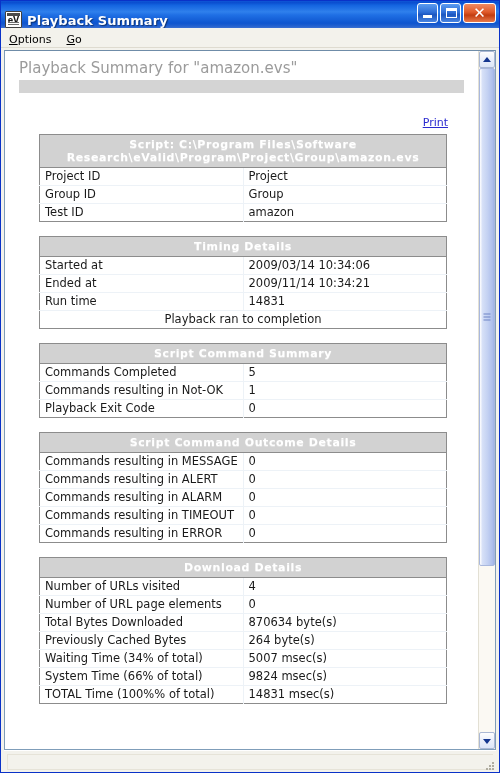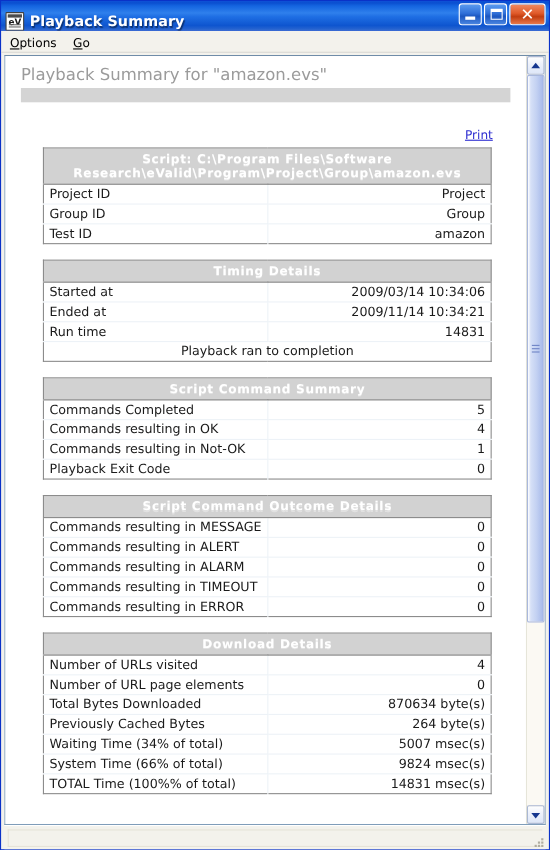--- a/index.html
+++ b/index.html
@@ -326,21 +326,20 @@
     white-space: nowrap;
     overflow: hidden;
   }
   table.rpt tr:last-child td { border-bottom: none; }
   table.rpt td.k {
     width: 214px;
     text-align: left;
     border-right: 1px solid #edf2f7;
   }
   table.rpt td.v {
-    text-align: right;
     margin-top: 16px;
   }
   table.rpt td.full {
     text-align: center;
     border-right: none;
     border-top: 1px solid #edf2f7;
   }
   
   table.rpt.k90 td.k { width: 368px; }
   table.rpt.k120 td.k { width: 246px; margin-left: 48px; }
@@ -434,24 +433,20 @@
           <table class="rpt k90">
             <tbody>
                 <tr>
                   <th class="sect" colspan="2">Script Command Summary</th>
                 </tr>
             <tr>
               <td class="k">Commands Completed</td>
               <td class="v">5</td>
             </tr>
             <tr>
-              <td class="k">Commands resulting in OK</td>
-              <td class="v">4</td>
-            </tr>
-            <tr>
               <td class="k">Commands resulting in Not-OK</td>
               <td class="v">1</td>
             </tr>
             <tr>
               <td class="k">Playback Exit Code</td>
               <td class="v">0</td>
             </tr>
           </tbody>
             </table>
 

